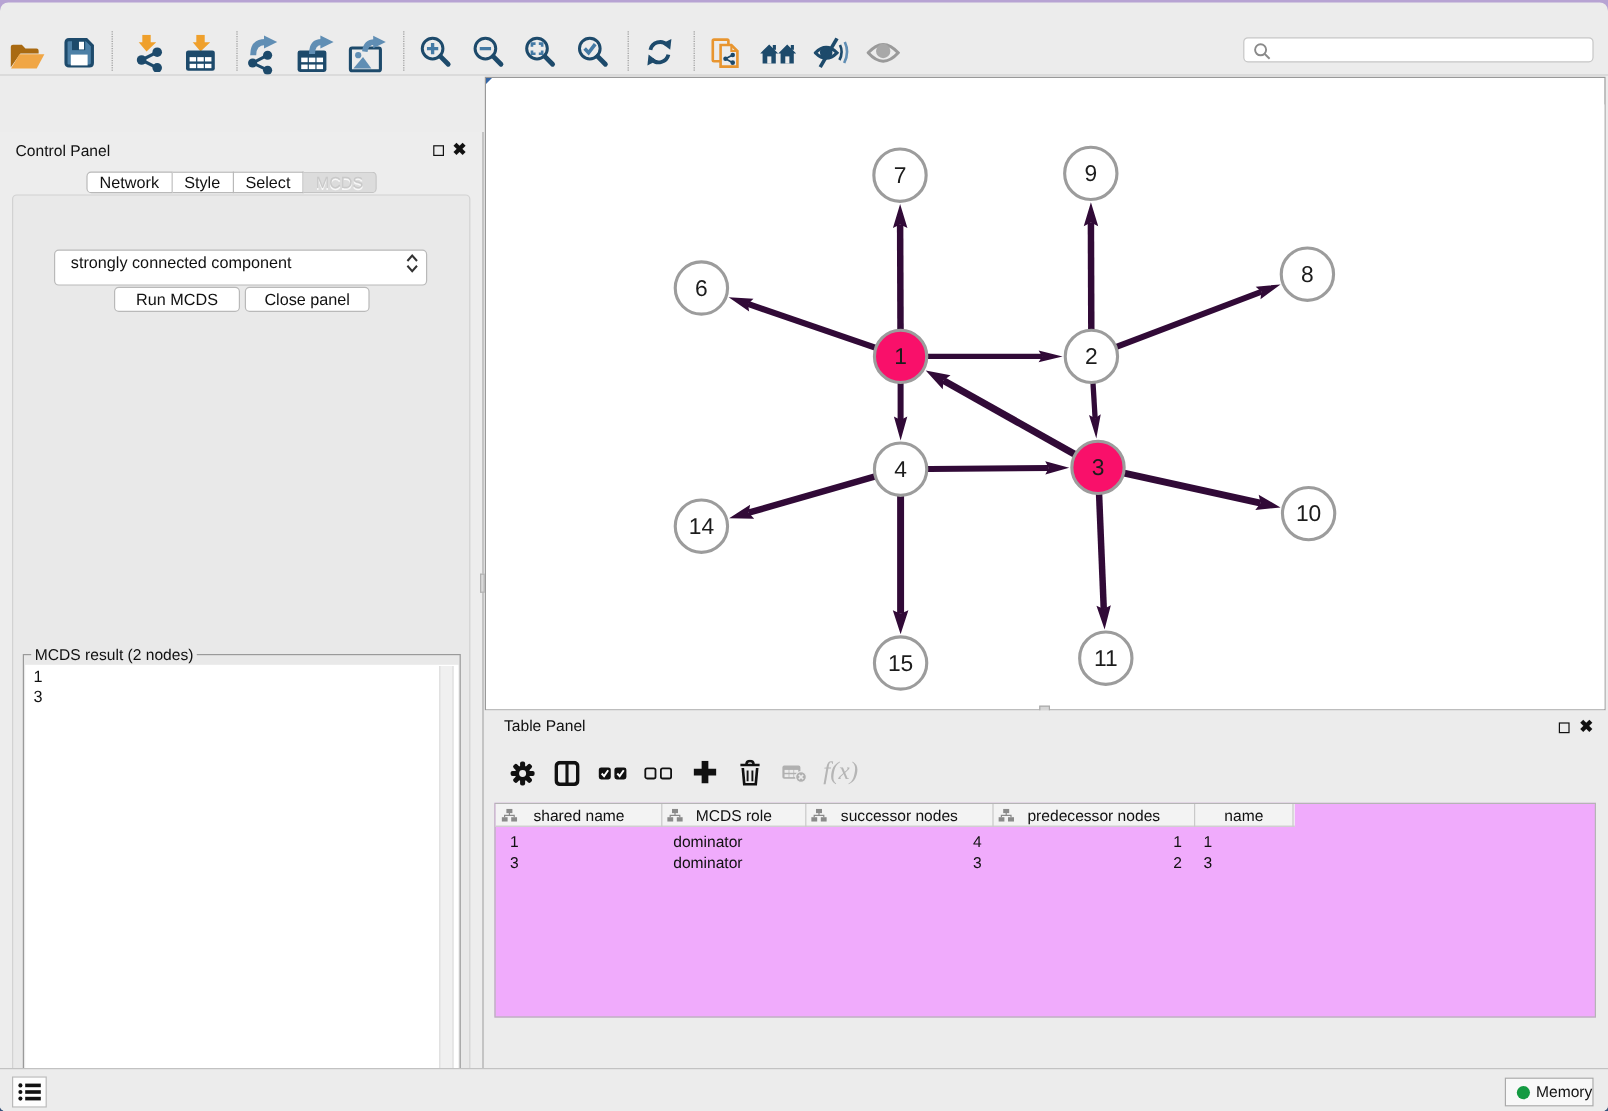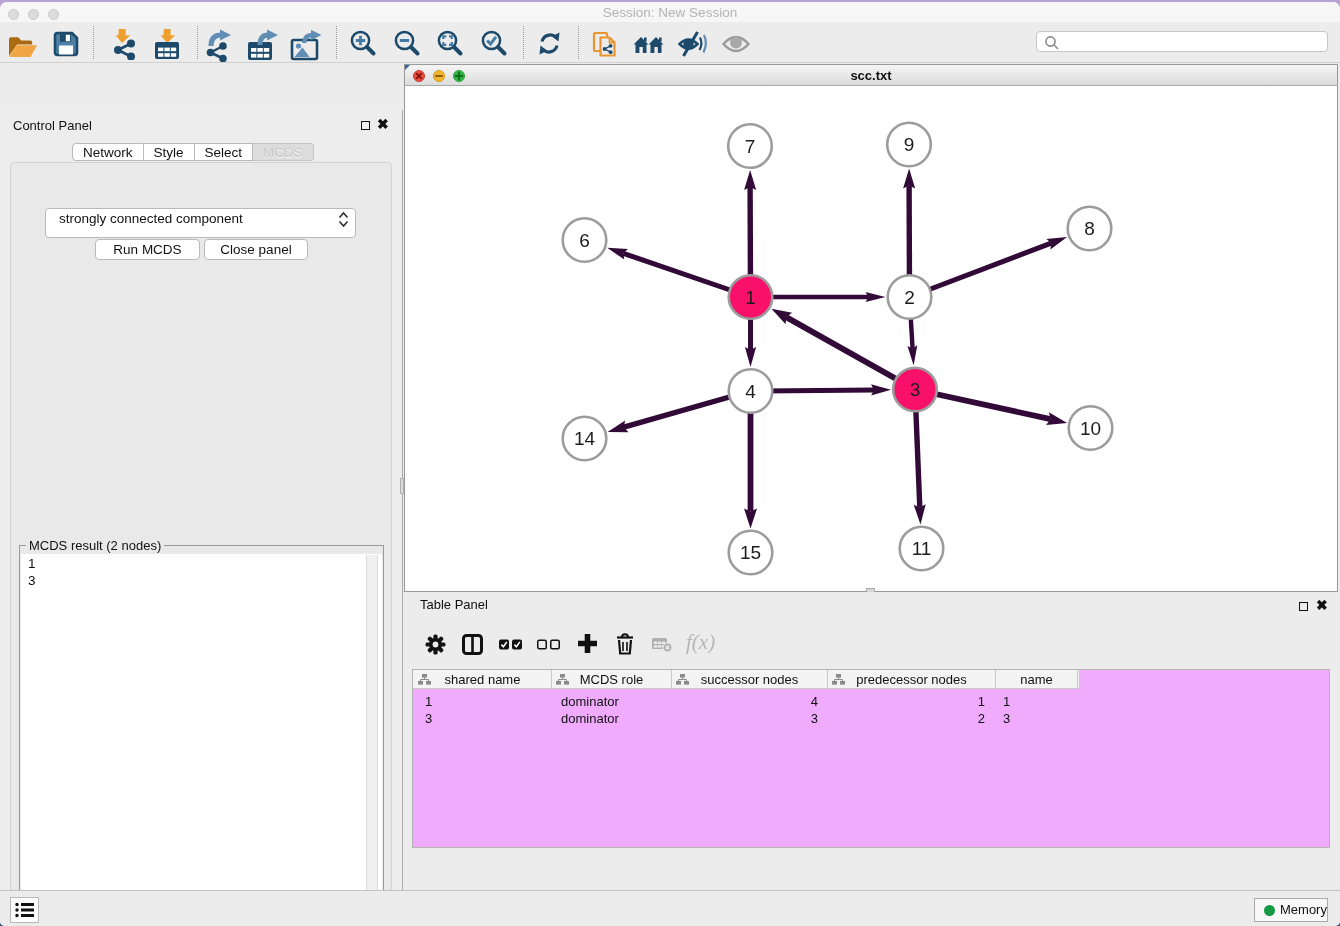--- a/index.html
+++ b/index.html
@@ -55,26 +55,20 @@
 
 #statusbar { position:absolute; bottom:0; left:0; right:0; height:36px; background:#ececec; border-top:1px solid #c2c2c2; }
 #listbtn { position:absolute; left:10px; top:6px; width:29px; height:26px; background:#fdfdfd; border:1px solid #b9b9b9; }
 #membtn { position:absolute; right:12px; top:7px; width:74px; height:24px; background:#f8f8f8; border:1px solid #aaa; font-size:13px; color:#111; line-height:22px; text-align:left; padding-left:25px; }
 #memdot { position:absolute; left:9px; top:6px; width:11px; height:11px; border-radius:50%; background:#149a42; }
 </style>
 </head>
 <body>
 <div id="desktoptop"></div>
 <div id="app">
-  <div id="titlebar">
-    <div class="tl" style="left:8px;"></div>
-    <div class="tl" style="left:28px;"></div>
-    <div class="tl" style="left:48px;"></div>
-    <div id="apptitle">Session: New Session</div>
-  </div>
   <div id="toolbar">
       <svg class="tbi" style="left:8px;top:10px" width="30" height="26" viewBox="0 0 30 26">
         <path d="M1 24 V7 q0-1.8 1.8-1.8 h7.4 l3 3.2 h9.2 q1.8 0 1.8 1.8 v2.4 H9 z" fill="#a96a12"></path>
         <path d="M1.2 25 L8.2 13.2 H29 L22.6 25 z" fill="#f0a645"></path>
       </svg>
 <svg class="tbi" style="left:53px;top:9px" width="26" height="26" viewBox="0 0 26 26">
         <path d="M2 4.5 Q2 2 4.5 2 H19 L24 7 V21.5 Q24 24 21.5 24 H4.5 Q2 24 2 21.5 Z" fill="#4d80a6" stroke="#1d4a6b" stroke-width="2.6"></path>
         <rect x="7" y="3.2" width="11" height="7.6" fill="#1d4a6b"></rect>
         <rect x="12.8" y="3.8" width="4.2" height="6.4" fill="#fff"></rect>
         <rect x="6" y="14.5" width="14" height="9" fill="#fff"></rect>
@@ -219,38 +213,20 @@
       <div id="mcdsbox">
         <div class="leg">MCDS result (2 nodes)</div>
         <div id="mcdstext">1<br>3</div>
         <div id="mcdsscroll"></div>
       </div>
     </div>
   </div>
   <div id="vhandle" style="position:absolute;left:400px;top:476px;width:4px;height:16px;background:#d9d9d9;border:1px solid #b0b0b0;"></div>
   <div id="netwin">
     <div style="position:absolute;left:0;top:0;width:0;height:0;border-top:5px solid #3465a4;border-right:5px solid transparent;z-index:3;"></div>
-    <div id="nettitle">
-      <div class="mac" style="left:8px; background:#ee4c42; border:1px solid #c33e36;">
-          <svg width="10" height="10" viewBox="0 0 10 10" style="margin:0">
-            <path d="M2.6 2.6 L7.4 7.4 M7.4 2.6 L2.6 7.4" stroke="#7e150d" stroke-width="1.8" stroke-linecap="round"></path>
-          </svg>
-        </div>
-      <div class="mac" style="left:28px; background:#f0b72e; border:1px solid #cf9a1e;">
-          <svg width="10" height="10" viewBox="0 0 10 10">
-            <path d="M2 5 L8 5" stroke="#8e5e00" stroke-width="1.9" stroke-linecap="round"></path>
-          </svg>
-        </div>
-      <div class="mac" style="left:48px; background:#2fb545; border:1px solid #28a13c;">
-          <svg width="10" height="10" viewBox="0 0 10 10">
-            <path d="M5 1.7 L5 8.3 M1.7 5 L8.3 5" stroke="#0e6b17" stroke-width="1.9" stroke-linecap="round"></path>
-          </svg>
-        </div>
-      <div class="txt">scc.txt</div>
-    </div>
     <div id="netcanvas"><svg width="932" height="504" viewBox="0 0 932 504">
           <line x1="345.5" y1="210.0" x2="345.1" y2="100.0" stroke="#310a37" stroke-width="5.4"></line>
           <polygon points="345.1,83.0 351.2,103.0 345.1,100.0 339.1,103.0" fill="#310a37"></polygon>
           <line x1="345.5" y1="210.0" x2="218.3" y2="166.3" stroke="#310a37" stroke-width="5.0"></line>
           <polygon points="202.2,160.8 222.9,162.0 218.3,166.3 219.3,172.6" fill="#310a37"></polygon>
           <line x1="345.5" y1="210.0" x2="463.5" y2="210.0" stroke="#310a37" stroke-width="4.4"></line>
           <polygon points="480.5,210.0 460.5,214.9 463.5,210.0 460.5,205.1" fill="#310a37"></polygon>
           <line x1="345.5" y1="210.0" x2="345.5" y2="263.0" stroke="#310a37" stroke-width="5.0"></line>
           <polygon points="345.5,280.0 339.9,260.0 345.5,263.0 351.1,260.0" fill="#310a37"></polygon>
           <line x1="504.5" y1="210.0" x2="504.1" y2="98.5" stroke="#310a37" stroke-width="5.4"></line>

